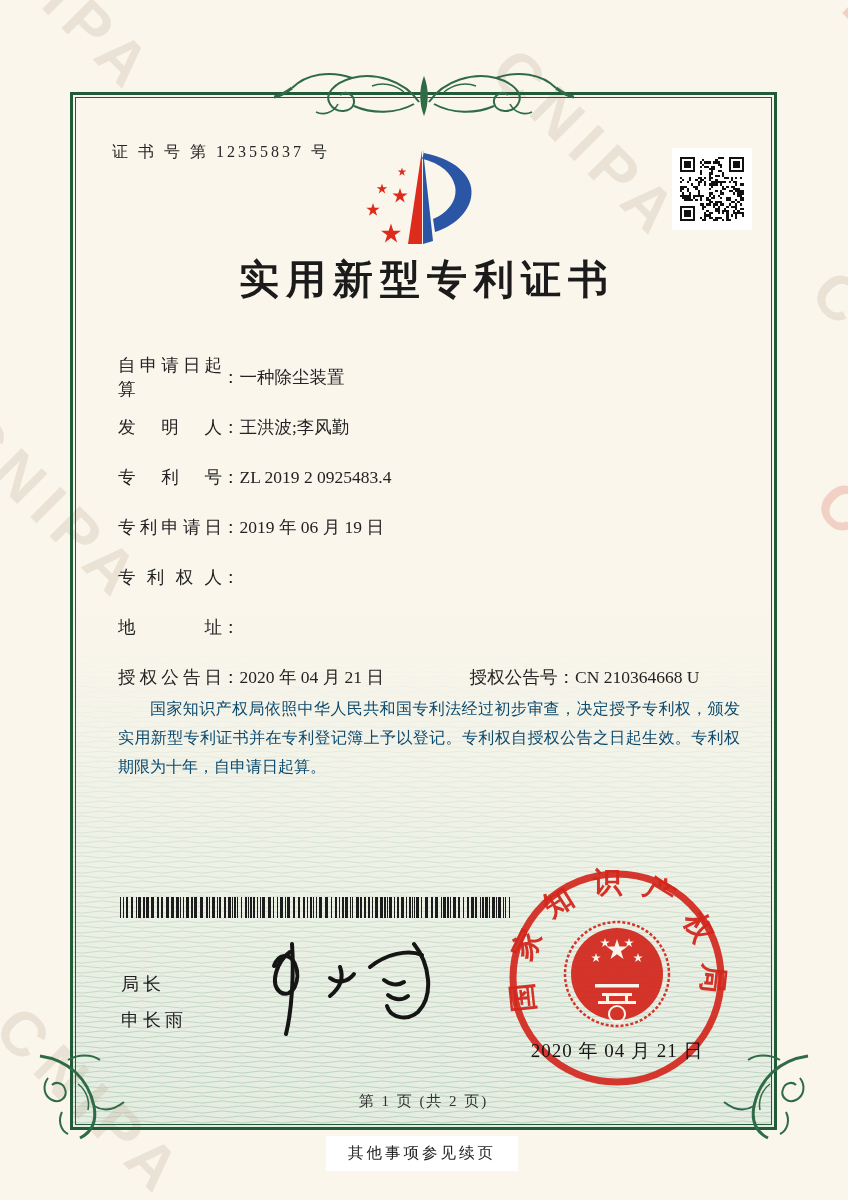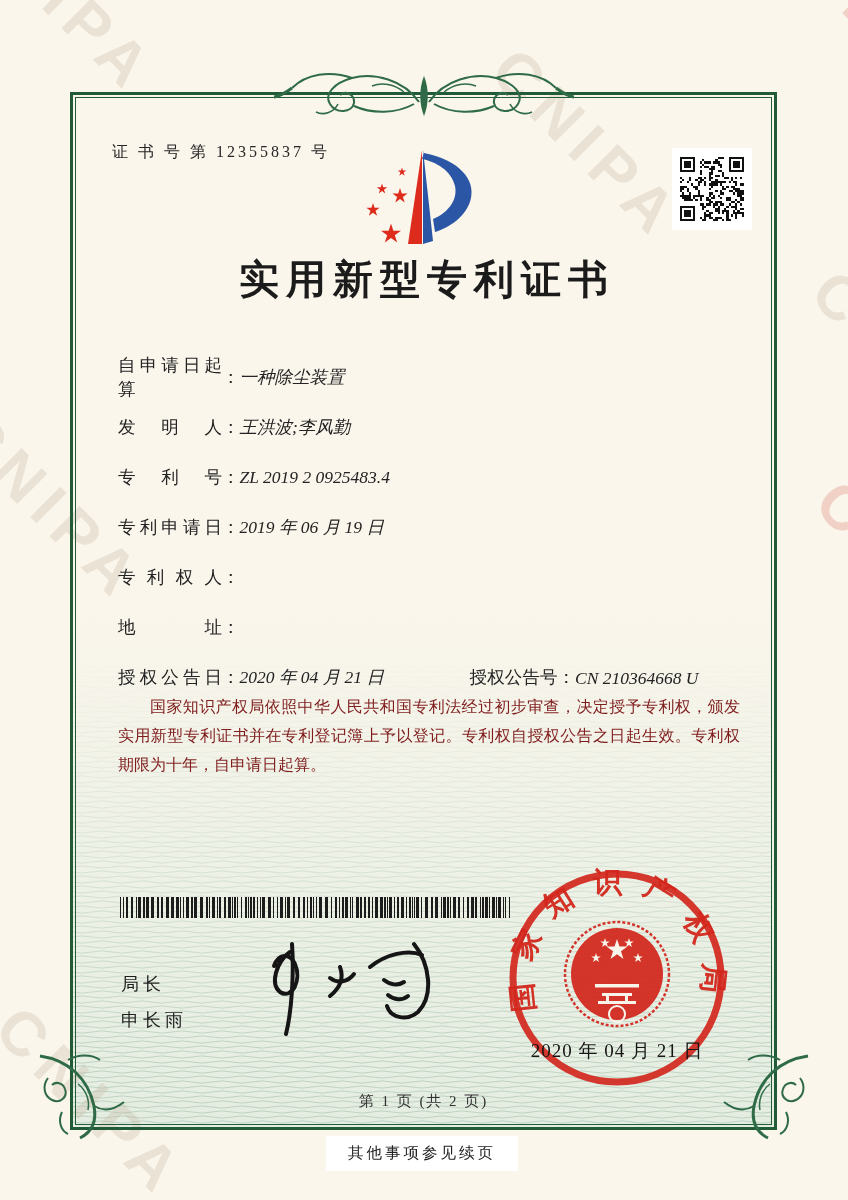--- a/index.html
+++ b/index.html
@@ -26,27 +26,27 @@
   .cert-no{position:absolute;left:112px;top:142px;z-index:5;font-size:16px;letter-spacing:3px;color:#262626;}
   .logo{position:absolute;left:360px;top:140px;z-index:5;}
   .qr-box{position:absolute;left:672px;top:148px;width:80px;height:82px;background:#ffffff;z-index:5;
           display:flex;align-items:center;justify-content:center;}
   .title{position:absolute;left:70px;top:252px;width:707px;text-align:center;z-index:5;
          font-size:40px;font-weight:bold;letter-spacing:7px;padding-left:7px;box-sizing:border-box;color:#1b1b1b;}
   
   .fields{position:absolute;left:118px;top:352px;width:630px;z-index:5;}
   .frow{height:50px;display:flex;align-items:center;font-size:17.5px;color:#232323;}
   .flabel{display:inline-block;width:104px;text-align:justify;text-align-last:justify;}
-  .fvalue{white-space:nowrap;font-style:italic;}
+  .fvalue{white-space:nowrap;}
   .fvalue.fixedw{width:216px;}
-  .pair2{display:flex;align-items:flex-end;margin-left:14px;}
+  .pair2{display:flex;align-items:center;margin-left:14px;}
   .pair2 .flabel{width:88px;}
   
   .paras{position:absolute;left:118px;top:694px;width:622px;z-index:5;font-size:16px;
-         line-height:29px;color:#7f1d1d;font-family:Liberation Mono, monospace;}
+         line-height:29px;color:#0c4a6e;}
   .paras p{margin:0;text-indent:2em;text-align:justify;}
   
   .barcode{position:absolute;left:120px;top:897px;width:398px;height:21px;z-index:5;display:flex;overflow:hidden;}
   .barcode i{background:#1c1c1c;height:100%;flex:0 0 auto;}
   
   .director-label{position:absolute;left:121px;top:972px;font-size:18px;letter-spacing:4px;color:#1e1e1e;z-index:5;}
   .director-name{position:absolute;left:121px;top:1008px;font-size:18px;letter-spacing:4px;color:#1e1e1e;z-index:5;}
   .signature{position:absolute;left:248px;top:922px;z-index:6;}
   
   .seal{position:absolute;left:505px;top:866px;width:224px;height:224px;z-index:5;}

